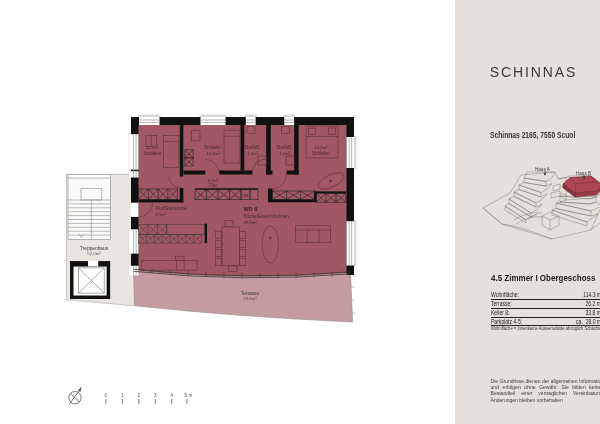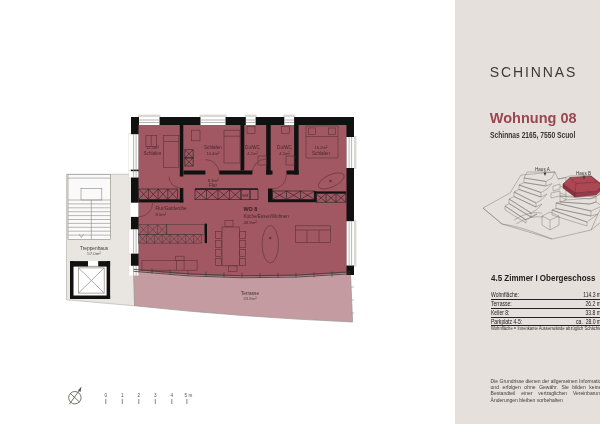--- a/index.html
+++ b/index.html
@@ -358,21 +358,20 @@
   </g>
   <g stroke="#9a9590" stroke-width="0.6">
     <line x1="351" y1="287" x2="354.2" y2="287"></line>
     <line x1="351" y1="300" x2="354.2" y2="300"></line>
     <line x1="351" y1="313" x2="354.2" y2="313"></line>
   </g>
 </svg>
 
 <div id="side">
   <div class="abs" style="left:34.8px;top:63.5px;font-size:14px;letter-spacing:1.9px;color:#3d3935;">SCHINNAS</div>
-  <div class="abs" style="left:34.8px;top:109.5px;font-size:14.5px;font-weight:bold;color:#9c4553;">Wohnung 08</div>
   <div class="abs" style="left:34.8px;top:129.5px;font-size:8.4px;font-weight:bold;color:#3a3532;transform:scaleX(0.8);transform-origin:0 0;white-space:nowrap;">Schinnas 2165, 7550 Scuol</div>
 
   <svg class="abs" style="left:25px;top:162px;" width="155" height="80" viewBox="0 0 155 80">
     <g stroke="#6a655f" stroke-width="0.4" fill="none">
 
       <path d="M3,46 L30,31 L41,13 L75,10 L78,17 L86,15.5 L89,14 L110,13.5 L124,24 L146,27 L139,46 L111,68 L72,77 L22,62 Z"></path>
       <path d="M3,46 L10,52 L22,62"></path>
       <path d="M146,27 L126,36 L118,52 L111,68"></path>
 
       <path d="M44,16 L47,10 L75,10 L72,16 L66,19.5 Z"></path>

